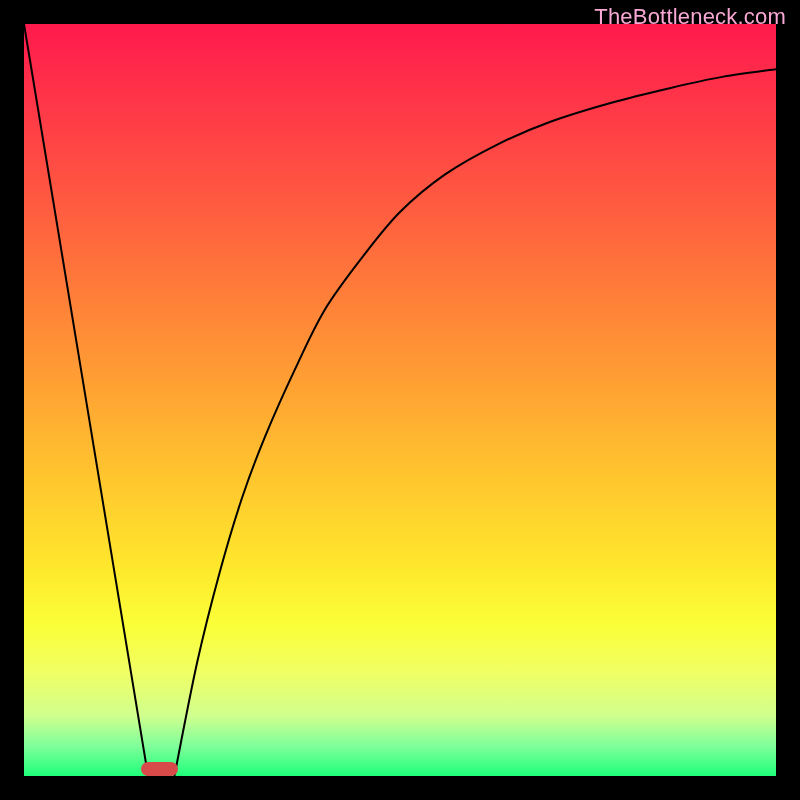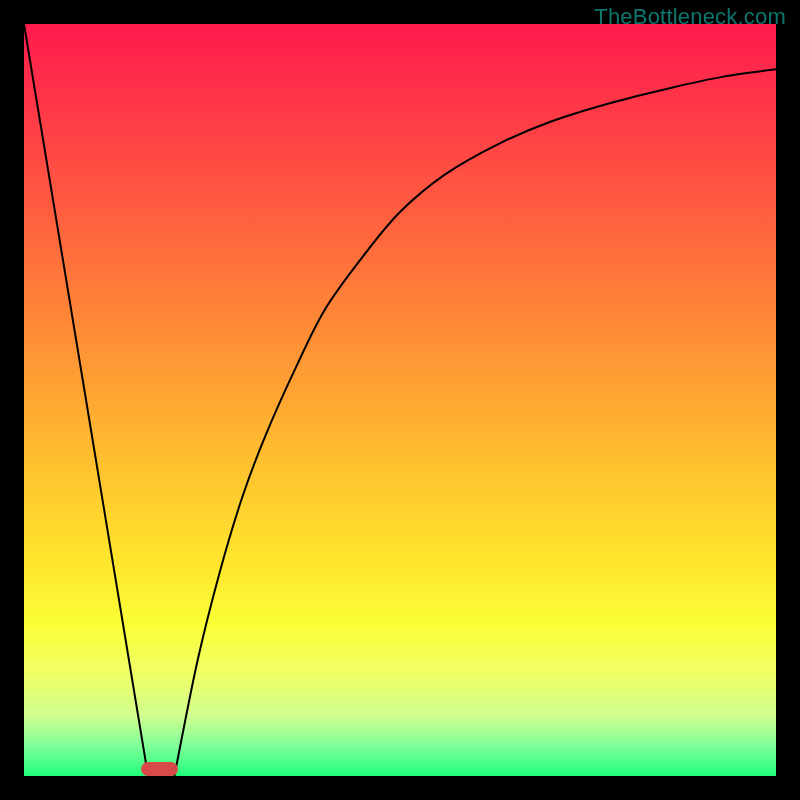--- a/index.html
+++ b/index.html
@@ -49,21 +49,21 @@
   }
   .marker {
     position: absolute;
     background: #d84a4a;
     border-radius: 999px;
   }
   .attribution {
     position: absolute;
     top: 4px;
     right: 14px;
-    color: #0f766e;
+    color: #f9a8d4;
     font-size: 22px;
     letter-spacing: 0.2px;
     user-select: none;
   }
 </style>
 </head>
 <body>
 
 <div class="stage">
 

